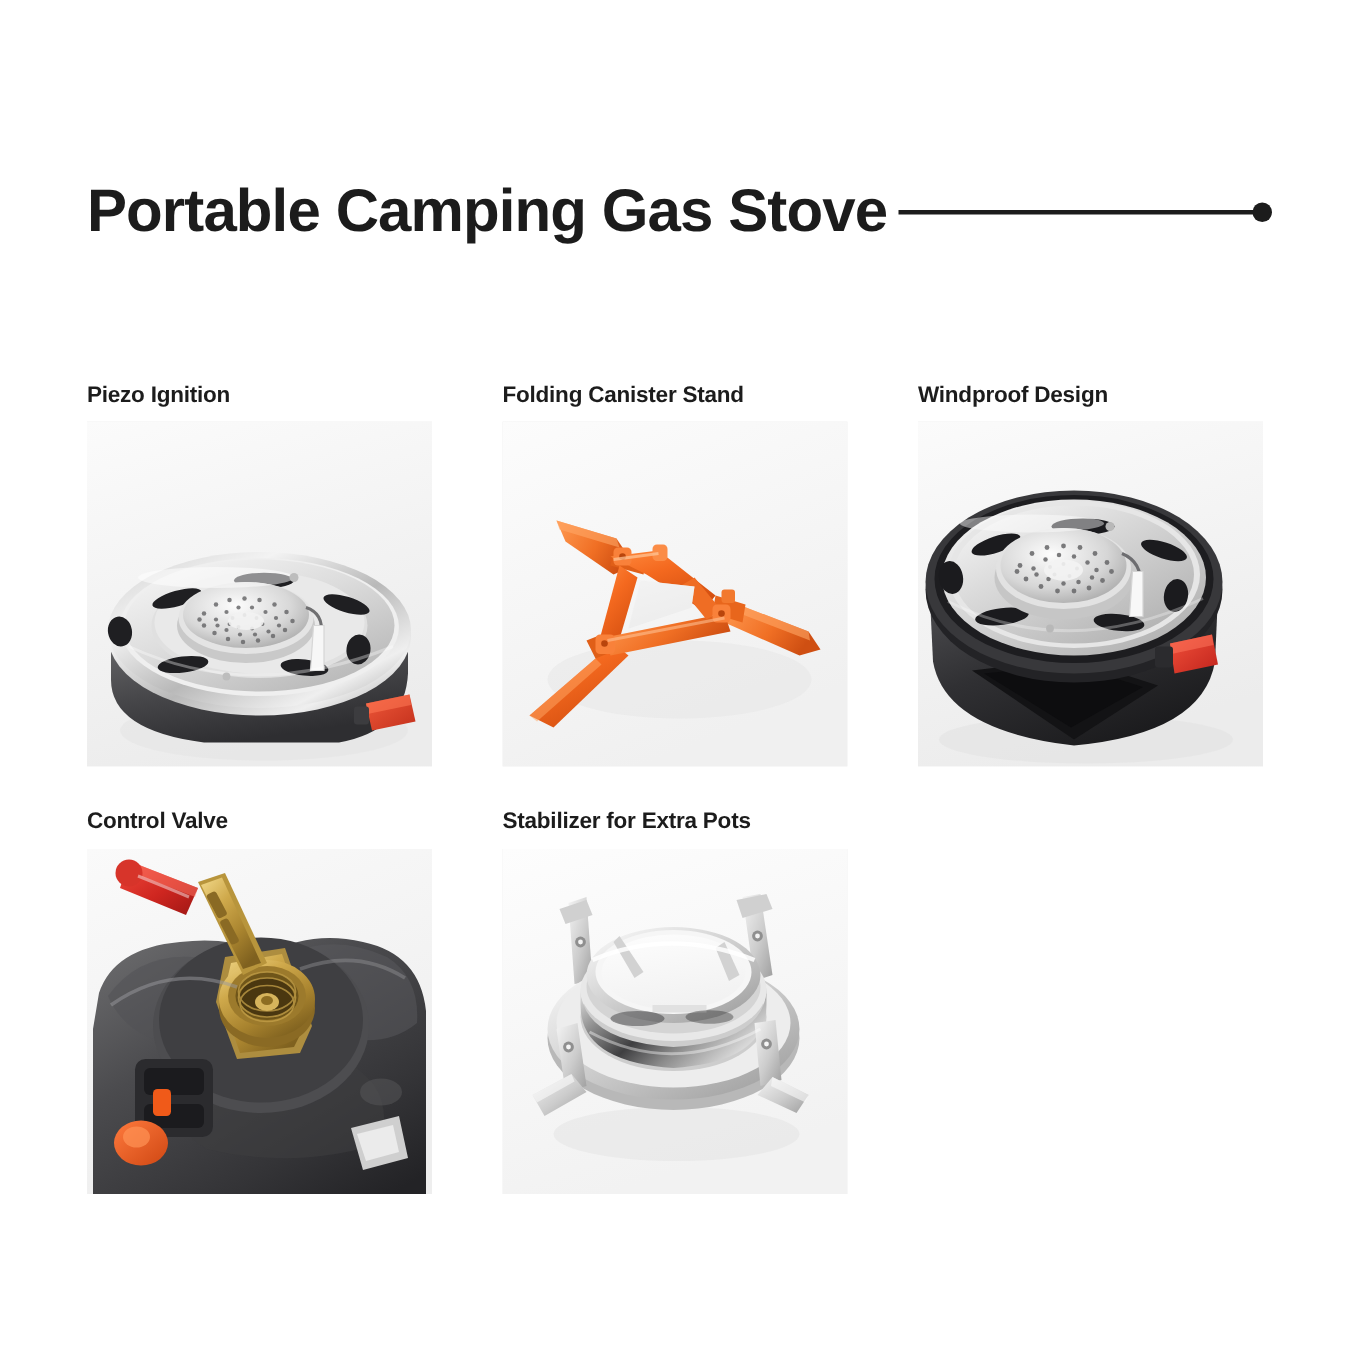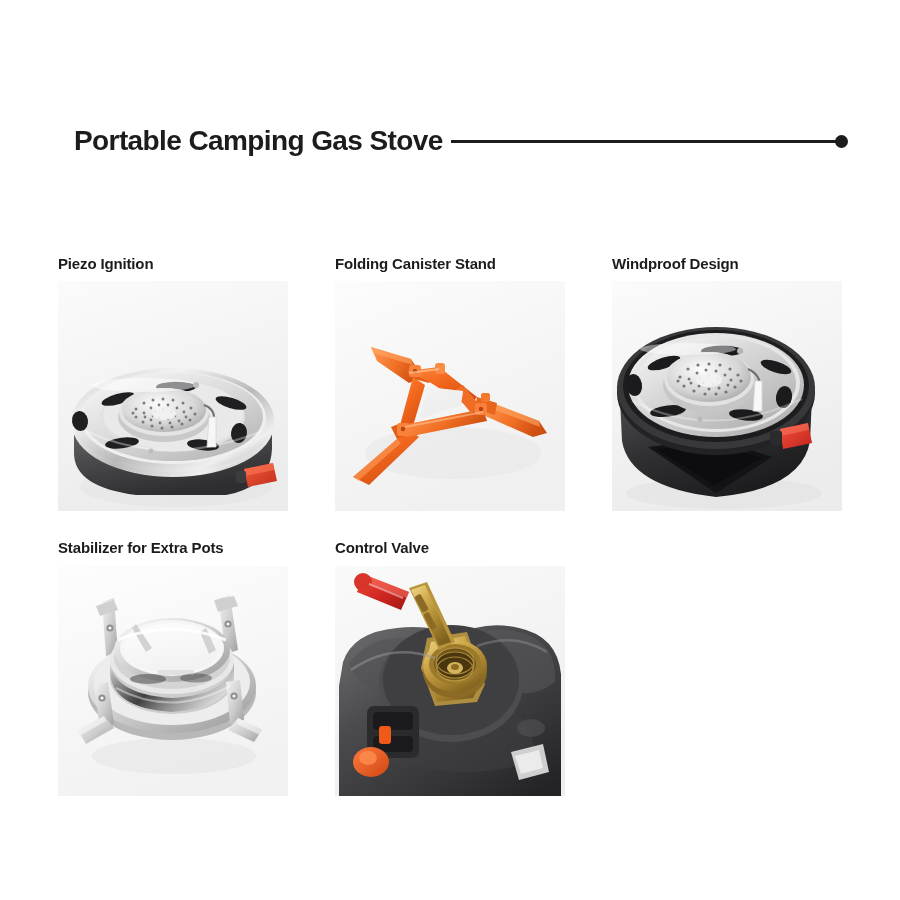--- a/index.html
+++ b/index.html
@@ -25,28 +25,27 @@
     position: absolute;
     left: 58px;
     top: 112px;
     width: 790px;
     height: 58px;
     display: flex;
     align-items: center;
   }
 
   .page-title {
-    font-size: 28px;
+    font-size: 40px;
     font-weight: 700;
     letter-spacing: -0.6px;
     color: #1c1c1c;
     line-height: 1;
     white-space: nowrap;
     font-family: "Liberation Sans", "DejaVu Sans", sans-serif;
-    margin-left: 16px;
   }
 
   .title-rule {
     flex: 1;
     height: 14px;
     margin-left: 8px;
     position: relative;
   }
   .title-rule .rule-line {
     position: absolute;
@@ -440,20 +439,113 @@
             </g>
           </svg>
         </div>
       </div>
 
     </div>
 
     <div class="row">
 
       <div class="card">
+        <div class="card-label">Control Valve</div>
+        <div class="card-photo">
+          <svg viewBox="0 0 230 230" xmlns="http://www.w3.org/2000/svg" role="img">
+            <defs>
+              <linearGradient id="p4bg" x1="0" y1="0" x2="0.4" y2="1">
+                <stop offset="0%" stop-color="#fafafa"></stop>
+                  <stop offset="100%" stop-color="#eeeeee"></stop>
+              </linearGradient>
+              <linearGradient id="p4dark" x1="0.1" y1="0" x2="0.9" y2="1">
+                <stop offset="0%" stop-color="#6a6a6c"></stop>
+                  <stop offset="35%" stop-color="#4b4b4e"></stop>
+                <stop offset="75%" stop-color="#343437"></stop>
+                  <stop offset="100%" stop-color="#232326"></stop>
+              </linearGradient>
+              <linearGradient id="p4brass" x1="0" y1="0" x2="0.7" y2="1">
+                <stop offset="0%" stop-color="#f2d98a"></stop>
+                  <stop offset="35%" stop-color="#cfa94b"></stop>
+                <stop offset="70%" stop-color="#a9842f"></stop>
+                  <stop offset="100%" stop-color="#7f611f"></stop>
+              </linearGradient>
+              <linearGradient id="p4red2" x1="0" y1="0" x2="1" y2="1">
+                <stop offset="0%" stop-color="#ef4a3c"></stop>
+                  <stop offset="55%" stop-color="#cf2620"></stop>
+                <stop offset="100%" stop-color="#9e1714"></stop>
+              </linearGradient>
+              <linearGradient id="p4or" x1="0" y1="0" x2="1" y2="1">
+                <stop offset="0%" stop-color="#ff7a3d"></stop>
+                  <stop offset="100%" stop-color="#cf4713"></stop>
+              </linearGradient>
+              <clipPath id="p4clip">
+                  <rect x="0" y="0" width="230" height="230"></rect>
+                </clipPath>
+            </defs>
+            <g clip-path="url(#p4clip)">
+              <rect width="230" height="230" fill="url(#p4bg)"></rect>
+
+              <path d="M8 96 Q18 66 62 62 Q96 58 120 70 Q150 54 184 62 Q222 70 226 108
+                       L226 230 L4 230 L4 120 Z" fill="url(#p4dark)"></path>
+
+              <path d="M14 98 Q34 70 70 72 Q96 76 104 96 Q100 124 68 130 Q28 130 14 98 Z" fill="#525255" opacity="0.55"></path>
+              <path d="M134 70 Q166 56 200 72 Q222 86 220 116 Q198 134 164 124 Q136 110 134 70 Z" fill="#5a5a5d" opacity="0.5"></path>
+              <path d="M60 140 Q110 126 168 140 Q206 156 196 196 Q140 214 80 200 Q44 180 60 140 Z" fill="#3d3d40" opacity="0.6"></path>
+
+              <ellipse cx="116" cy="118" rx="72" ry="58" fill="#4d4d50"></ellipse>
+              <ellipse cx="116" cy="114" rx="68" ry="55" fill="#3f3f42"></ellipse>
+
+              <path d="M92 72 L132 66 L150 118 L142 136 L100 140 L86 102 Z" fill="#b9963f" opacity="0.9"></path>
+              <path d="M96 76 L130 70 L146 116 L138 132 L102 136 L90 102 Z" fill="url(#p4brass)"></path>
+
+              <ellipse cx="120" cy="106" rx="32" ry="26" fill="#8a6a24"></ellipse>
+              <ellipse cx="120" cy="100" rx="32" ry="26" fill="url(#p4brass)"></ellipse>
+              <ellipse cx="120" cy="98" rx="26" ry="20" fill="#9c7a2c"></ellipse>
+
+              <ellipse cx="120" cy="98" rx="21" ry="16" fill="#6f5519"></ellipse>
+              <ellipse cx="120" cy="99" rx="18" ry="13" fill="#4a3710"></ellipse>
+              <g stroke="#c4a049" stroke-width="1.1" fill="none" opacity="0.75">
+                <ellipse cx="120" cy="95" rx="19" ry="13"></ellipse>
+                <ellipse cx="120" cy="99" rx="19" ry="13"></ellipse>
+                <ellipse cx="120" cy="103" rx="18" ry="12"></ellipse>
+              </g>
+              <ellipse cx="120" cy="102" rx="8" ry="6" fill="#d6b45c"></ellipse>
+              <ellipse cx="120" cy="101" rx="4" ry="3" fill="#8d6d22"></ellipse>
+
+              <path d="M74 22 L92 16 L120 76 L104 84 Z" fill="#b8953c"></path>
+              <path d="M76 24 L90 19 L116 76 L104 80 Z" fill="url(#p4brass)"></path>
+              <rect x="78" y="34" width="18" height="7" rx="2" fill="#8a6a24" transform="rotate(62 87 37)"></rect>
+              <rect x="86" y="52" width="18" height="6" rx="2" fill="#8a6a24" transform="rotate(62 95 55)"></rect>
+
+              <path d="M28 8 L74 26 L66 44 L22 26 Z" fill="url(#p4red2)"></path>
+              <path d="M28 8 L74 26 L72 32 L26 14 Z" fill="#ff7a66" opacity="0.5"></path>
+              <ellipse cx="28" cy="16" rx="9" ry="9" fill="#d7342a"></ellipse>
+              <path d="M34 18 Q54 26 68 32" stroke="#ffffff" stroke-width="2" opacity="0.45" fill="none"></path>
+
+              <rect x="32" y="140" width="52" height="52" rx="7" fill="#2b2b2e"></rect>
+              <rect x="38" y="146" width="40" height="18" rx="4" fill="#1b1b1e"></rect>
+              <rect x="38" y="170" width="40" height="16" rx="4" fill="#1b1b1e"></rect>
+              <rect x="44" y="160" width="12" height="18" rx="3" fill="#f05a19"></rect>
+
+              <ellipse cx="36" cy="196" rx="18" ry="15" fill="url(#p4or)"></ellipse>
+              <ellipse cx="33" cy="192" rx="9" ry="7" fill="#ff9355" opacity="0.7"></ellipse>
+
+              <path d="M176 186 L208 178 L214 206 L184 214 Z" fill="#cfcfcf"></path>
+              <path d="M180 190 L204 184 L208 202 L186 208 Z" fill="#ebebeb"></path>
+
+              <path d="M16 104 Q56 76 100 92" stroke="#9a9a9d" stroke-width="2.4" opacity="0.5" fill="none"></path>
+              <path d="M142 80 Q180 66 212 86" stroke="#9a9a9d" stroke-width="2.4" opacity="0.4" fill="none"></path>
+              <ellipse cx="196" cy="162" rx="14" ry="9" fill="#57575a" opacity="0.5"></ellipse>
+            </g>
+          </svg>
+        </div>
+      </div>
+
+      <div class="card">
         <div class="card-label">Stabilizer for Extra Pots</div>
         <div class="card-photo">
           <svg viewBox="0 0 230 230" xmlns="http://www.w3.org/2000/svg" role="img">
             <defs>
               <linearGradient id="p5bg" x1="0" y1="0" x2="0.3" y2="1">
                 <stop offset="0%" stop-color="#fdfdfd"></stop>
                   <stop offset="100%" stop-color="#f2f2f2"></stop>
               </linearGradient>
               <linearGradient id="p5steel" x1="0" y1="0" x2="0.9" y2="1">
                 <stop offset="0%" stop-color="#fdfdfd"></stop>
@@ -528,109 +620,16 @@
 
               <path d="M60 74 Q112 52 168 74" stroke="#ffffff" stroke-width="3" fill="none" opacity="0.85"></path>
               <path d="M58 122 Q114 152 172 120" stroke="#ffffff" stroke-width="2" fill="none" opacity="0.4"></path>
               <ellipse cx="90" cy="113" rx="18" ry="5" fill="#2c2c2e" opacity="0.45"></ellipse>
               <ellipse cx="138" cy="112" rx="16" ry="4.5" fill="#2c2c2e" opacity="0.4"></ellipse>
             </g>
           </svg>
         </div>
       </div>
 
-      <div class="card">
-        <div class="card-label">Control Valve</div>
-        <div class="card-photo">
-          <svg viewBox="0 0 230 230" xmlns="http://www.w3.org/2000/svg" role="img">
-            <defs>
-              <linearGradient id="p4bg" x1="0" y1="0" x2="0.4" y2="1">
-                <stop offset="0%" stop-color="#fafafa"></stop>
-                  <stop offset="100%" stop-color="#eeeeee"></stop>
-              </linearGradient>
-              <linearGradient id="p4dark" x1="0.1" y1="0" x2="0.9" y2="1">
-                <stop offset="0%" stop-color="#6a6a6c"></stop>
-                  <stop offset="35%" stop-color="#4b4b4e"></stop>
-                <stop offset="75%" stop-color="#343437"></stop>
-                  <stop offset="100%" stop-color="#232326"></stop>
-              </linearGradient>
-              <linearGradient id="p4brass" x1="0" y1="0" x2="0.7" y2="1">
-                <stop offset="0%" stop-color="#f2d98a"></stop>
-                  <stop offset="35%" stop-color="#cfa94b"></stop>
-                <stop offset="70%" stop-color="#a9842f"></stop>
-                  <stop offset="100%" stop-color="#7f611f"></stop>
-              </linearGradient>
-              <linearGradient id="p4red2" x1="0" y1="0" x2="1" y2="1">
-                <stop offset="0%" stop-color="#ef4a3c"></stop>
-                  <stop offset="55%" stop-color="#cf2620"></stop>
-                <stop offset="100%" stop-color="#9e1714"></stop>
-              </linearGradient>
-              <linearGradient id="p4or" x1="0" y1="0" x2="1" y2="1">
-                <stop offset="0%" stop-color="#ff7a3d"></stop>
-                  <stop offset="100%" stop-color="#cf4713"></stop>
-              </linearGradient>
-              <clipPath id="p4clip">
-                  <rect x="0" y="0" width="230" height="230"></rect>
-                </clipPath>
-            </defs>
-            <g clip-path="url(#p4clip)">
-              <rect width="230" height="230" fill="url(#p4bg)"></rect>
-
-              <path d="M8 96 Q18 66 62 62 Q96 58 120 70 Q150 54 184 62 Q222 70 226 108
-                       L226 230 L4 230 L4 120 Z" fill="url(#p4dark)"></path>
-
-              <path d="M14 98 Q34 70 70 72 Q96 76 104 96 Q100 124 68 130 Q28 130 14 98 Z" fill="#525255" opacity="0.55"></path>
-              <path d="M134 70 Q166 56 200 72 Q222 86 220 116 Q198 134 164 124 Q136 110 134 70 Z" fill="#5a5a5d" opacity="0.5"></path>
-              <path d="M60 140 Q110 126 168 140 Q206 156 196 196 Q140 214 80 200 Q44 180 60 140 Z" fill="#3d3d40" opacity="0.6"></path>
-
-              <ellipse cx="116" cy="118" rx="72" ry="58" fill="#4d4d50"></ellipse>
-              <ellipse cx="116" cy="114" rx="68" ry="55" fill="#3f3f42"></ellipse>
-
-              <path d="M92 72 L132 66 L150 118 L142 136 L100 140 L86 102 Z" fill="#b9963f" opacity="0.9"></path>
-              <path d="M96 76 L130 70 L146 116 L138 132 L102 136 L90 102 Z" fill="url(#p4brass)"></path>
-
-              <ellipse cx="120" cy="106" rx="32" ry="26" fill="#8a6a24"></ellipse>
-              <ellipse cx="120" cy="100" rx="32" ry="26" fill="url(#p4brass)"></ellipse>
-              <ellipse cx="120" cy="98" rx="26" ry="20" fill="#9c7a2c"></ellipse>
-
-              <ellipse cx="120" cy="98" rx="21" ry="16" fill="#6f5519"></ellipse>
-              <ellipse cx="120" cy="99" rx="18" ry="13" fill="#4a3710"></ellipse>
-              <g stroke="#c4a049" stroke-width="1.1" fill="none" opacity="0.75">
-                <ellipse cx="120" cy="95" rx="19" ry="13"></ellipse>
-                <ellipse cx="120" cy="99" rx="19" ry="13"></ellipse>
-                <ellipse cx="120" cy="103" rx="18" ry="12"></ellipse>
-              </g>
-              <ellipse cx="120" cy="102" rx="8" ry="6" fill="#d6b45c"></ellipse>
-              <ellipse cx="120" cy="101" rx="4" ry="3" fill="#8d6d22"></ellipse>
-
-              <path d="M74 22 L92 16 L120 76 L104 84 Z" fill="#b8953c"></path>
-              <path d="M76 24 L90 19 L116 76 L104 80 Z" fill="url(#p4brass)"></path>
-              <rect x="78" y="34" width="18" height="7" rx="2" fill="#8a6a24" transform="rotate(62 87 37)"></rect>
-              <rect x="86" y="52" width="18" height="6" rx="2" fill="#8a6a24" transform="rotate(62 95 55)"></rect>
-
-              <path d="M28 8 L74 26 L66 44 L22 26 Z" fill="url(#p4red2)"></path>
-              <path d="M28 8 L74 26 L72 32 L26 14 Z" fill="#ff7a66" opacity="0.5"></path>
-              <ellipse cx="28" cy="16" rx="9" ry="9" fill="#d7342a"></ellipse>
-              <path d="M34 18 Q54 26 68 32" stroke="#ffffff" stroke-width="2" opacity="0.45" fill="none"></path>
-
-              <rect x="32" y="140" width="52" height="52" rx="7" fill="#2b2b2e"></rect>
-              <rect x="38" y="146" width="40" height="18" rx="4" fill="#1b1b1e"></rect>
-              <rect x="38" y="170" width="40" height="16" rx="4" fill="#1b1b1e"></rect>
-              <rect x="44" y="160" width="12" height="18" rx="3" fill="#f05a19"></rect>
-
-              <ellipse cx="36" cy="196" rx="18" ry="15" fill="url(#p4or)"></ellipse>
-              <ellipse cx="33" cy="192" rx="9" ry="7" fill="#ff9355" opacity="0.7"></ellipse>
-
-              <path d="M176 186 L208 178 L214 206 L184 214 Z" fill="#cfcfcf"></path>
-              <path d="M180 190 L204 184 L208 202 L186 208 Z" fill="#ebebeb"></path>
-
-              <path d="M16 104 Q56 76 100 92" stroke="#9a9a9d" stroke-width="2.4" opacity="0.5" fill="none"></path>
-              <path d="M142 80 Q180 66 212 86" stroke="#9a9a9d" stroke-width="2.4" opacity="0.4" fill="none"></path>
-              <ellipse cx="196" cy="162" rx="14" ry="9" fill="#57575a" opacity="0.5"></ellipse>
-            </g>
-          </svg>
-        </div>
-      </div>
-
     </div>
 
   </div>
 </div>
 
 </body></html>

